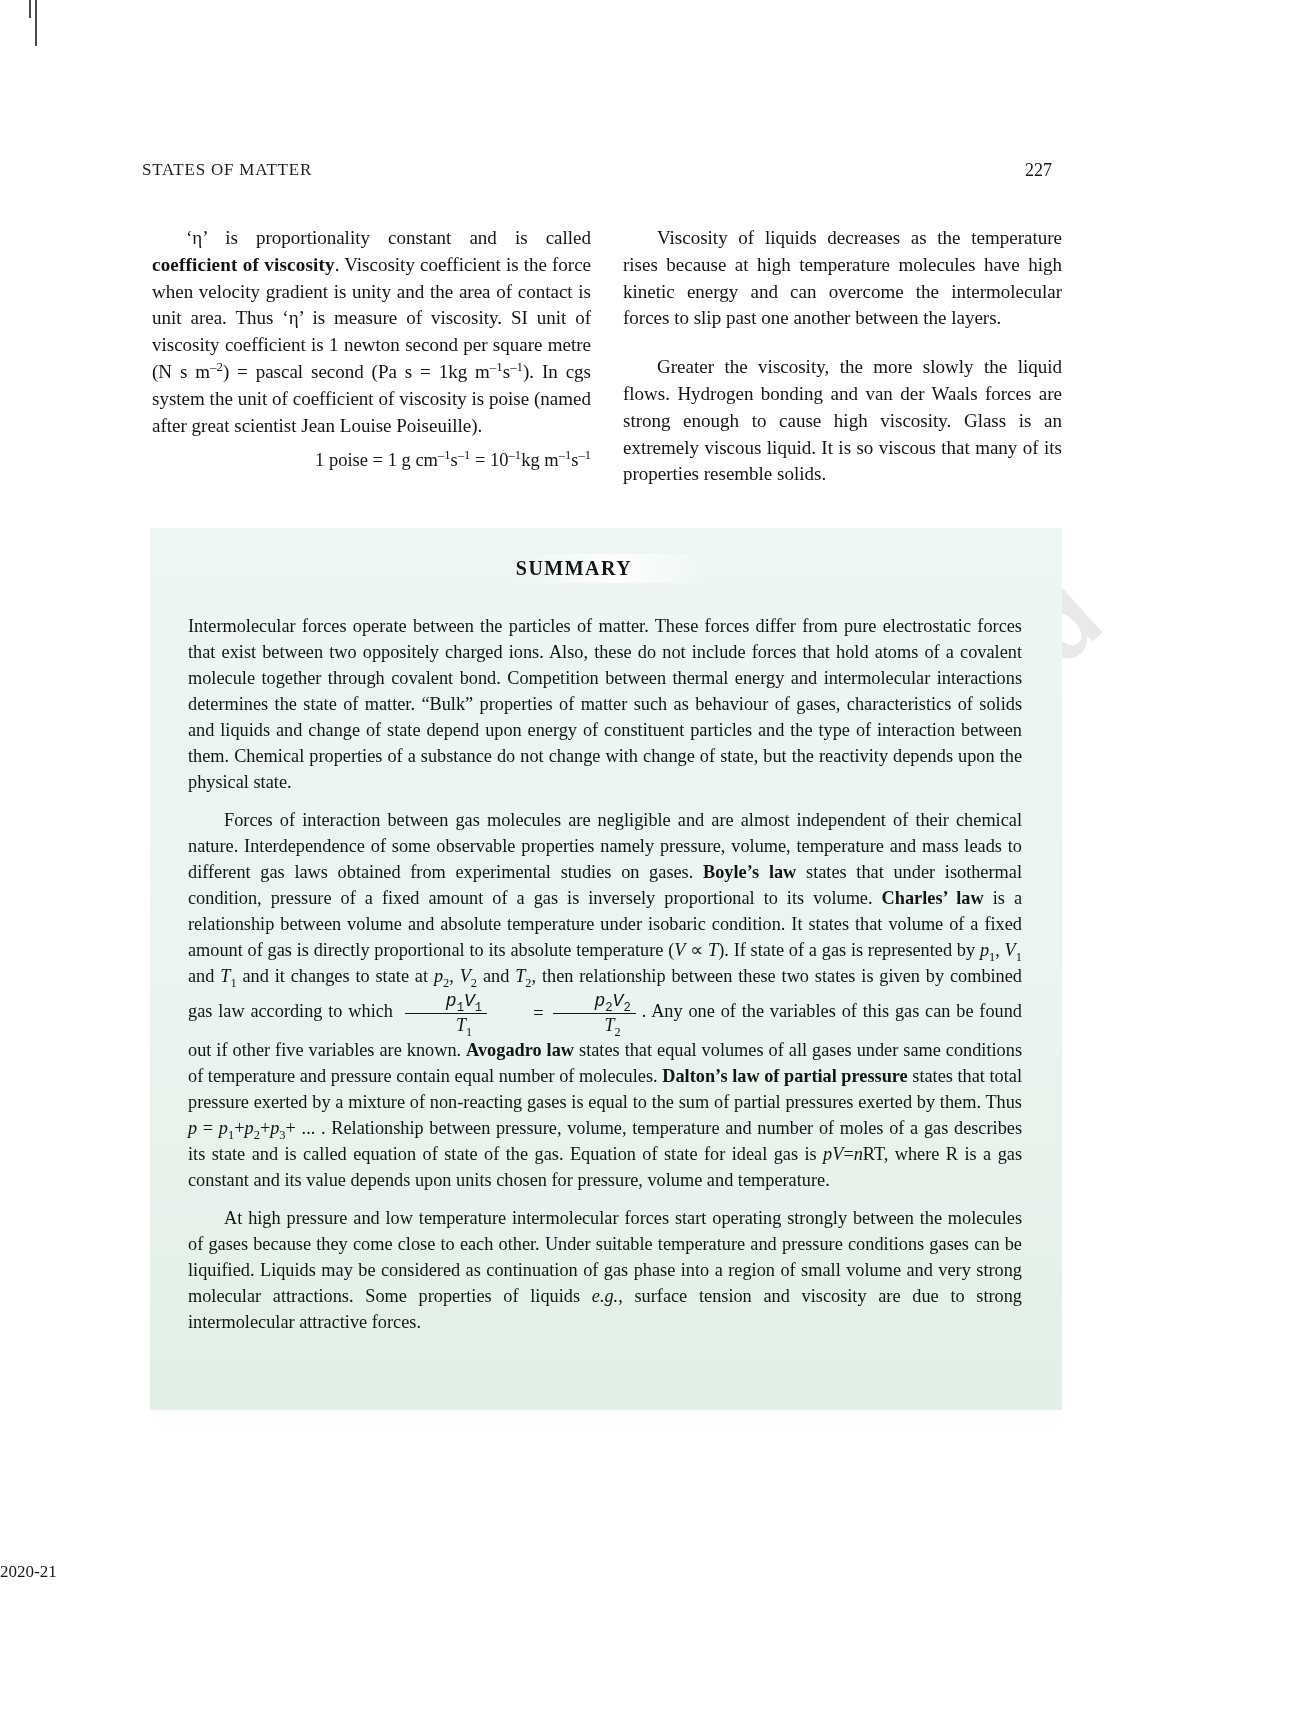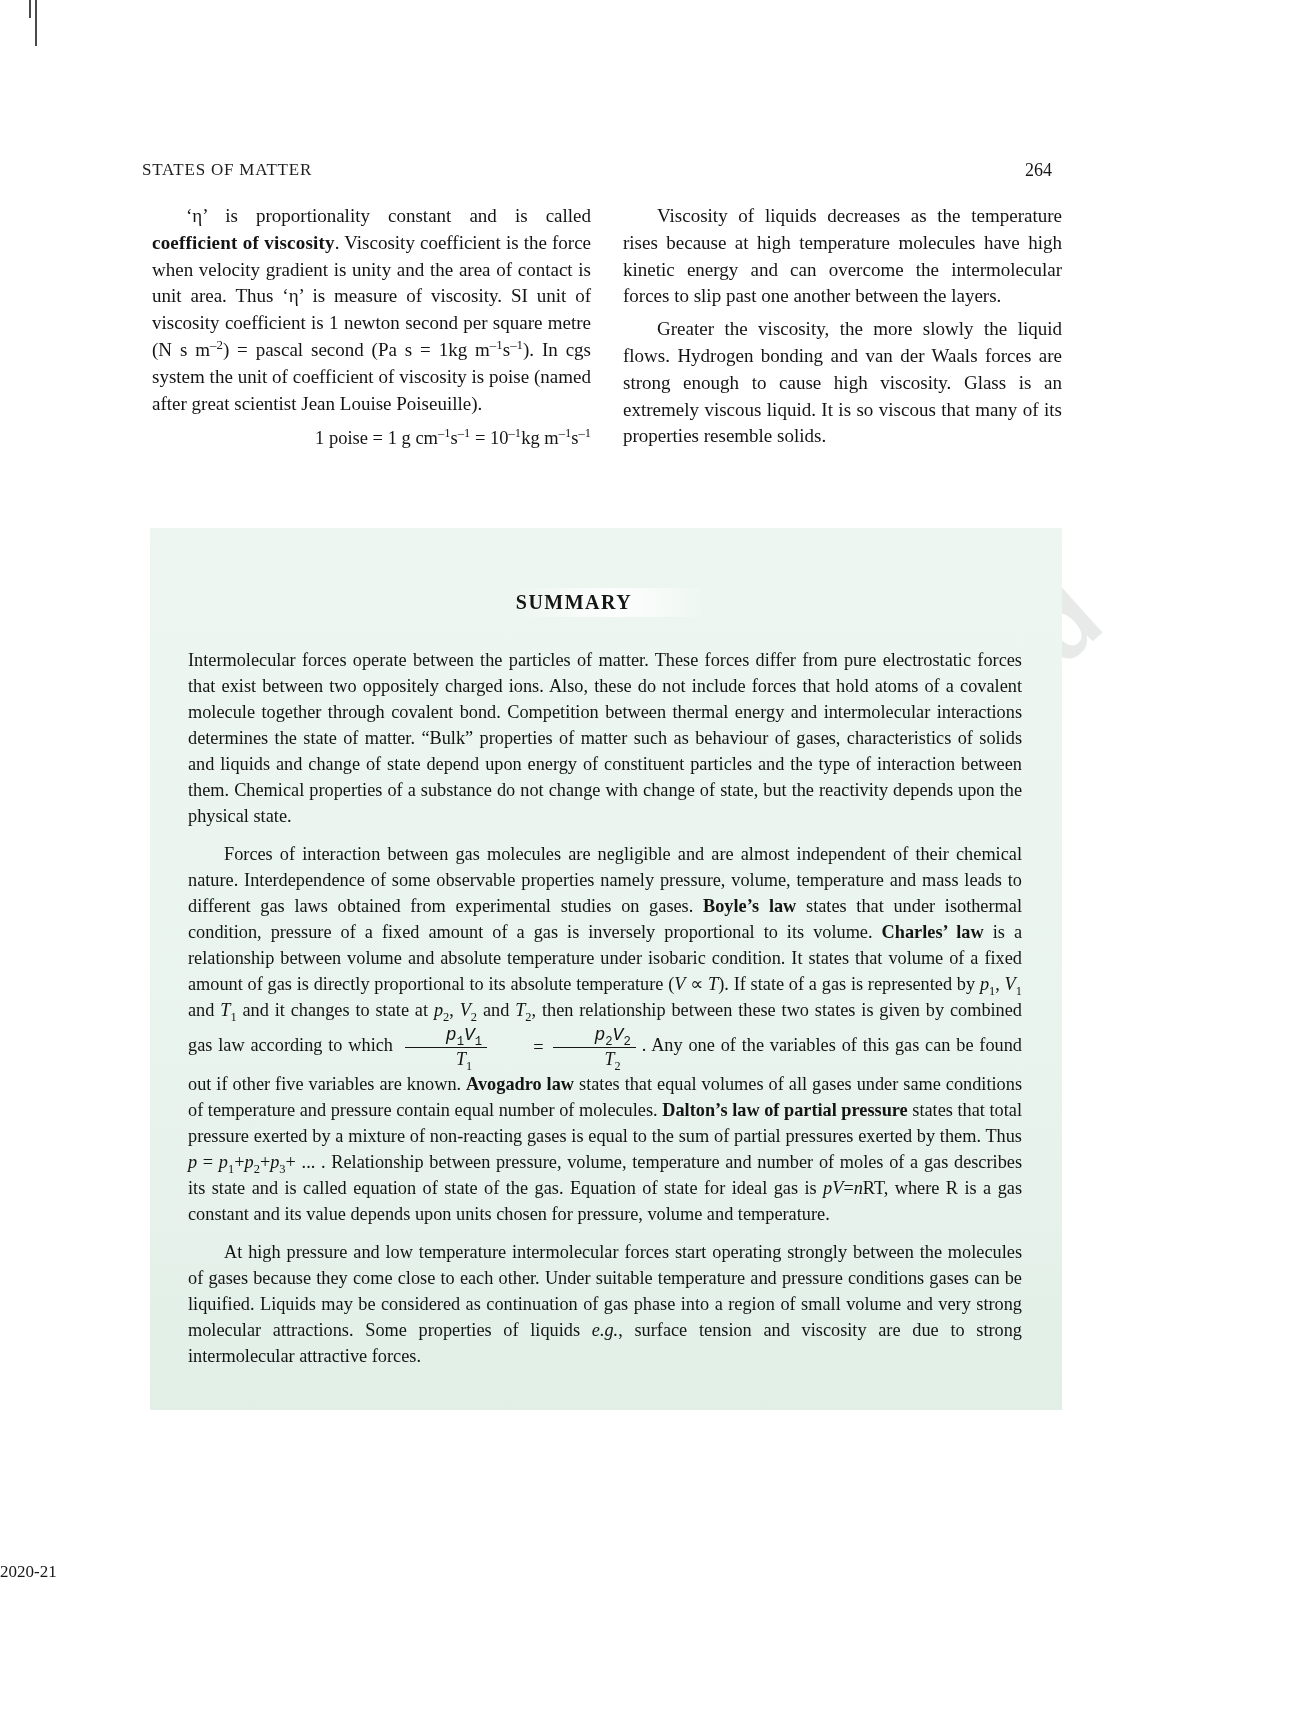--- a/index.html
+++ b/index.html
@@ -24,42 +24,41 @@
   .page-number { position:absolute; right:0; top:0; font-size:18px; }
 
   
   .two-col {
     position:absolute; top:203px; left:152px; width:910px;
     display:flex; gap:32px; z-index:2;
   }
   .col { flex:1 1 0; }
   .para {
     font-size:19px; line-height:26.8px; text-align:justify;
-    margin-bottom:6px; color:#141414;
+    margin-bottom:6px; color:#141414;margin-top:22px;
   }
   .para.indent { text-indent:34px; }
   .para b { letter-spacing:0.2px; }
   .poise { text-align:right; text-indent:34px; margin-top:8px; font-size:18.5px; }
   sup { font-size:68%; line-height:0; }
   sub { font-size:68%; line-height:0; }
 
   
   .summary-box {
     position:absolute; left:150px; top:528px; width:912px; height:882px;
     background:linear-gradient(180deg,#edf6f1 0%, #eaf4ee 55%, #e1efe6 100%);
     padding:26px 40px 0 38px;
     z-index:2;
   }
   .summary-title-wrap { text-align:center; margin-bottom:30px; }
   .summary-title {
     display:inline-block;
     font-weight:bold; font-size:20px; letter-spacing:1.5px;
     padding:3px 70px 3px 8px;
     background:linear-gradient(90deg, rgba(255,255,255,0) 0%, rgba(255,255,255,0.85) 55%, rgba(255,255,255,0.15) 100%);
-    margin-top:34px;
   }
   .spara {
     font-size:18.3px; line-height:26px; text-align:justify;
     margin-bottom:12px; color:#141414;
   }
   .spara.indent { text-indent:36px; }
 
   
   .frac {
     display:inline-block; vertical-align:middle; text-align:center;
@@ -96,21 +95,21 @@
   <div class="cropmark cm1"></div>
   <div class="cropmark cm2"></div>
 
   <div class="watermark">
     <div class="wl1">© NCERT</div>
     <div class="wl2">not to be republished</div>
   </div>
 
   <header class="page-header">
     <span class="running-head">STATES OF MATTER</span>
-    <span class="page-number">264</span>
+    <span class="page-number">227</span>
   </header>
 
   <main class="two-col">
     <div class="col">
       <p class="para indent">‘η’ is proportionality constant and is called <b>coefficient of viscosity</b>. Viscosity coefficient is the force when velocity gradient is unity and the area of contact is unit area. Thus ‘η’ is measure of viscosity. SI unit of viscosity coefficient is 1 newton second per square metre (N s m<sup>–2</sup>) = pascal second (Pa s = 1kg m<sup>–1</sup>s<sup>–1</sup>). In cgs system the unit of coefficient of viscosity is poise (named after great scientist Jean Louise Poiseuille).</p>
       <p class="para poise">1 poise = 1 g cm<sup>–1</sup>s<sup>–1</sup> = 10<sup>–1</sup>kg m<sup>–1</sup>s<sup>–1</sup></p>
     </div>
     <div class="col">
       <p class="para indent">Viscosity of liquids decreases as the temperature rises because at high temperature molecules have high kinetic energy and can overcome the intermolecular forces to slip past one another between the layers.</p>
       <p class="para indent">Greater the viscosity, the more slowly the liquid flows. Hydrogen bonding and van der Waals forces are strong enough to cause high viscosity. Glass is an extremely viscous liquid. It is so viscous that many of its properties resemble solids.</p>

